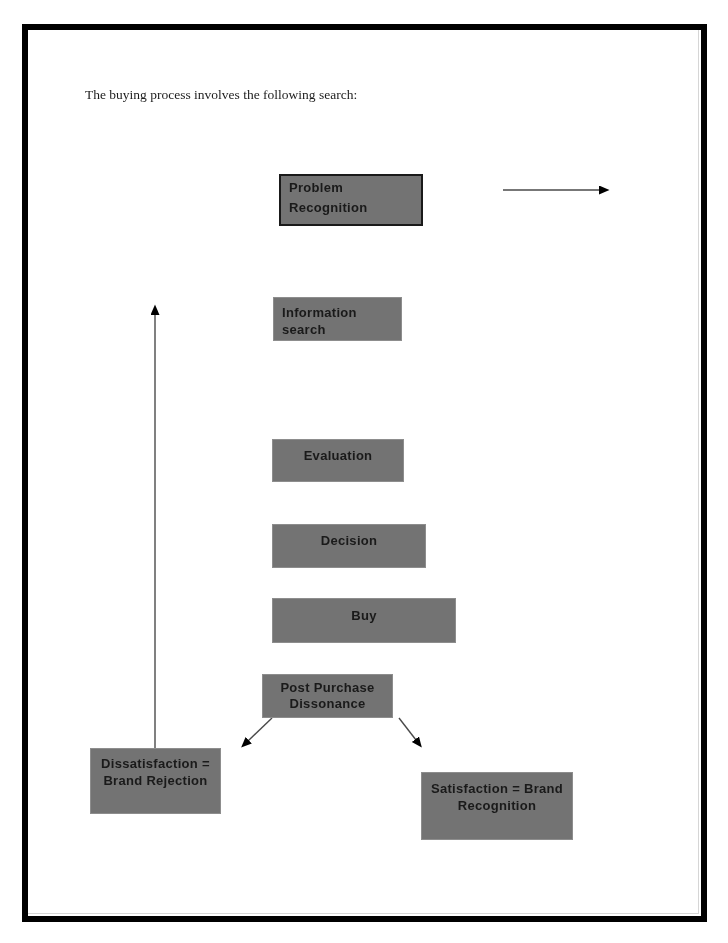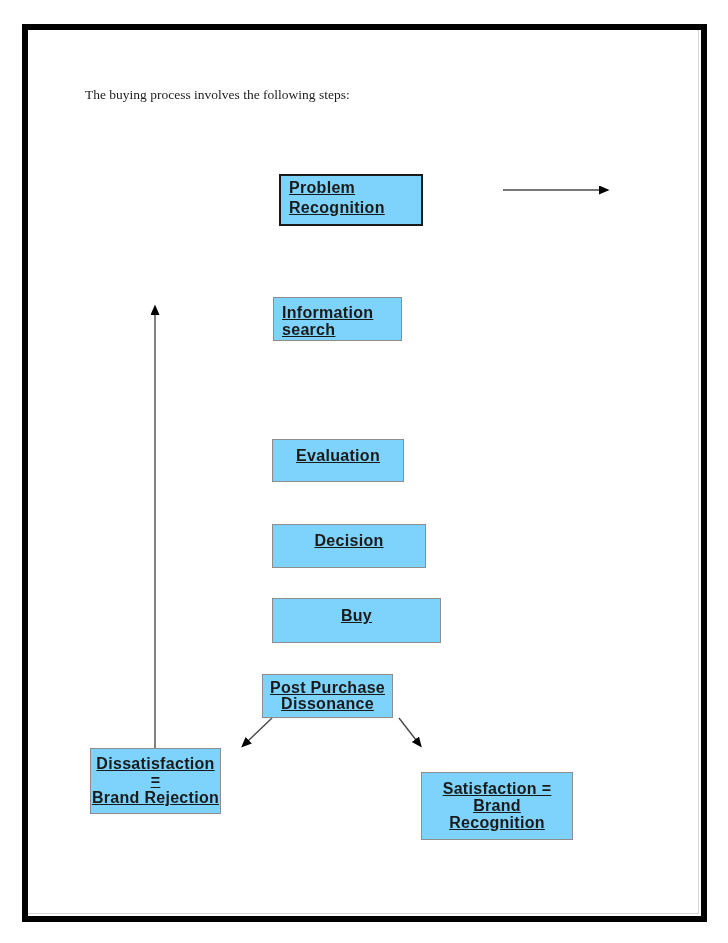--- a/index.html
+++ b/index.html
@@ -8,48 +8,48 @@
   .canvas{position:absolute;left:0;top:0;width:728px;height:943px;background:#ffffff;}
 
   .frame{position:absolute;left:22px;top:24px;width:685px;height:898px;
          border:6px solid #000;box-sizing:border-box;background:#ffffff;}
   .page-inner{position:absolute;left:0;top:0;right:2px;bottom:2px;
               border-right:1px solid #d6d6d6;border-bottom:1px solid #d6d6d6;}
 
   .title{position:absolute;left:85px;top:87px;font-family:"Liberation Serif",serif;
          font-size:13.5px;color:#1c1c1c;white-space:nowrap;}
 
-  .box{position:absolute;box-sizing:border-box;background:#7dd3fc;
-       border:1px solid #8d8d8d;color:#1a1a1a;font-weight:bold;font-size:16px;
-       letter-spacing:0.3px;line-height:17px;text-align:center;text-decoration:underline;}
+  .box{position:absolute;box-sizing:border-box;background:#737373;
+       border:1px solid #8d8d8d;color:#1a1a1a;font-weight:bold;font-size:13px;
+       letter-spacing:0.3px;line-height:17px;text-align:center;}
   .box .line{display:block;}
 
   #b-problem{left:279px;top:174px;width:144px;height:52px;border:2px solid #1a1a1a;
              text-align:left;padding:2px 0 0 8px;line-height:20px;}
   #b-info{left:273px;top:297px;width:129px;height:44px;text-align:left;
           padding:6px 0 0 8px;}
   #b-eval{left:272px;top:439px;width:132px;height:43px;padding-top:7px;}
   #b-decision{left:272px;top:524px;width:154px;height:44px;padding-top:7px;}
-  #b-buy{left:272px;top:598px;width:169px;height:45px;padding-top:8px;}
+  #b-buy{left:272px;top:598px;width:184px;height:45px;padding-top:8px;}
   #b-post{left:262px;top:674px;width:131px;height:44px;padding-top:5px;line-height:16px;}
   #b-dissat{left:90px;top:748px;width:131px;height:66px;padding-top:6px;}
   #b-satis{left:421px;top:772px;width:152px;height:68px;padding-top:7px;}
 
   .arrows{position:absolute;left:0;top:0;width:728px;height:943px;pointer-events:none;}
 </style>
 </head>
 <body>
 
 <div class="canvas">
 
   <div class="frame">
     <div class="page-inner"></div>
   </div>
 
-  <div class="title">The buying process involves the following steps:</div>
+  <div class="title">The buying process involves the following search:</div>
 
   <svg class="arrows" viewBox="0 0 728 943" xmlns="http://www.w3.org/2000/svg">
     <defs>
       <marker id="ah" markerUnits="userSpaceOnUse" markerWidth="13" markerHeight="11" refX="1" refY="4.5" orient="auto">
         <path d="M0,0 L10.5,4.5 L0,9 Z" fill="#000000"></path>
       </marker>
     </defs>
     <line x1="503" y1="190" x2="600" y2="190" stroke="#4a4a4a" stroke-width="1.4" marker-end="url(#ah)"></line>
     <line x1="155" y1="748" x2="155" y2="314" stroke="#4a4a4a" stroke-width="1.4" marker-end="url(#ah)"></line>
     <line x1="272" y1="718" x2="248" y2="741" stroke="#4a4a4a" stroke-width="1.4" marker-end="url(#ah)"></line>

